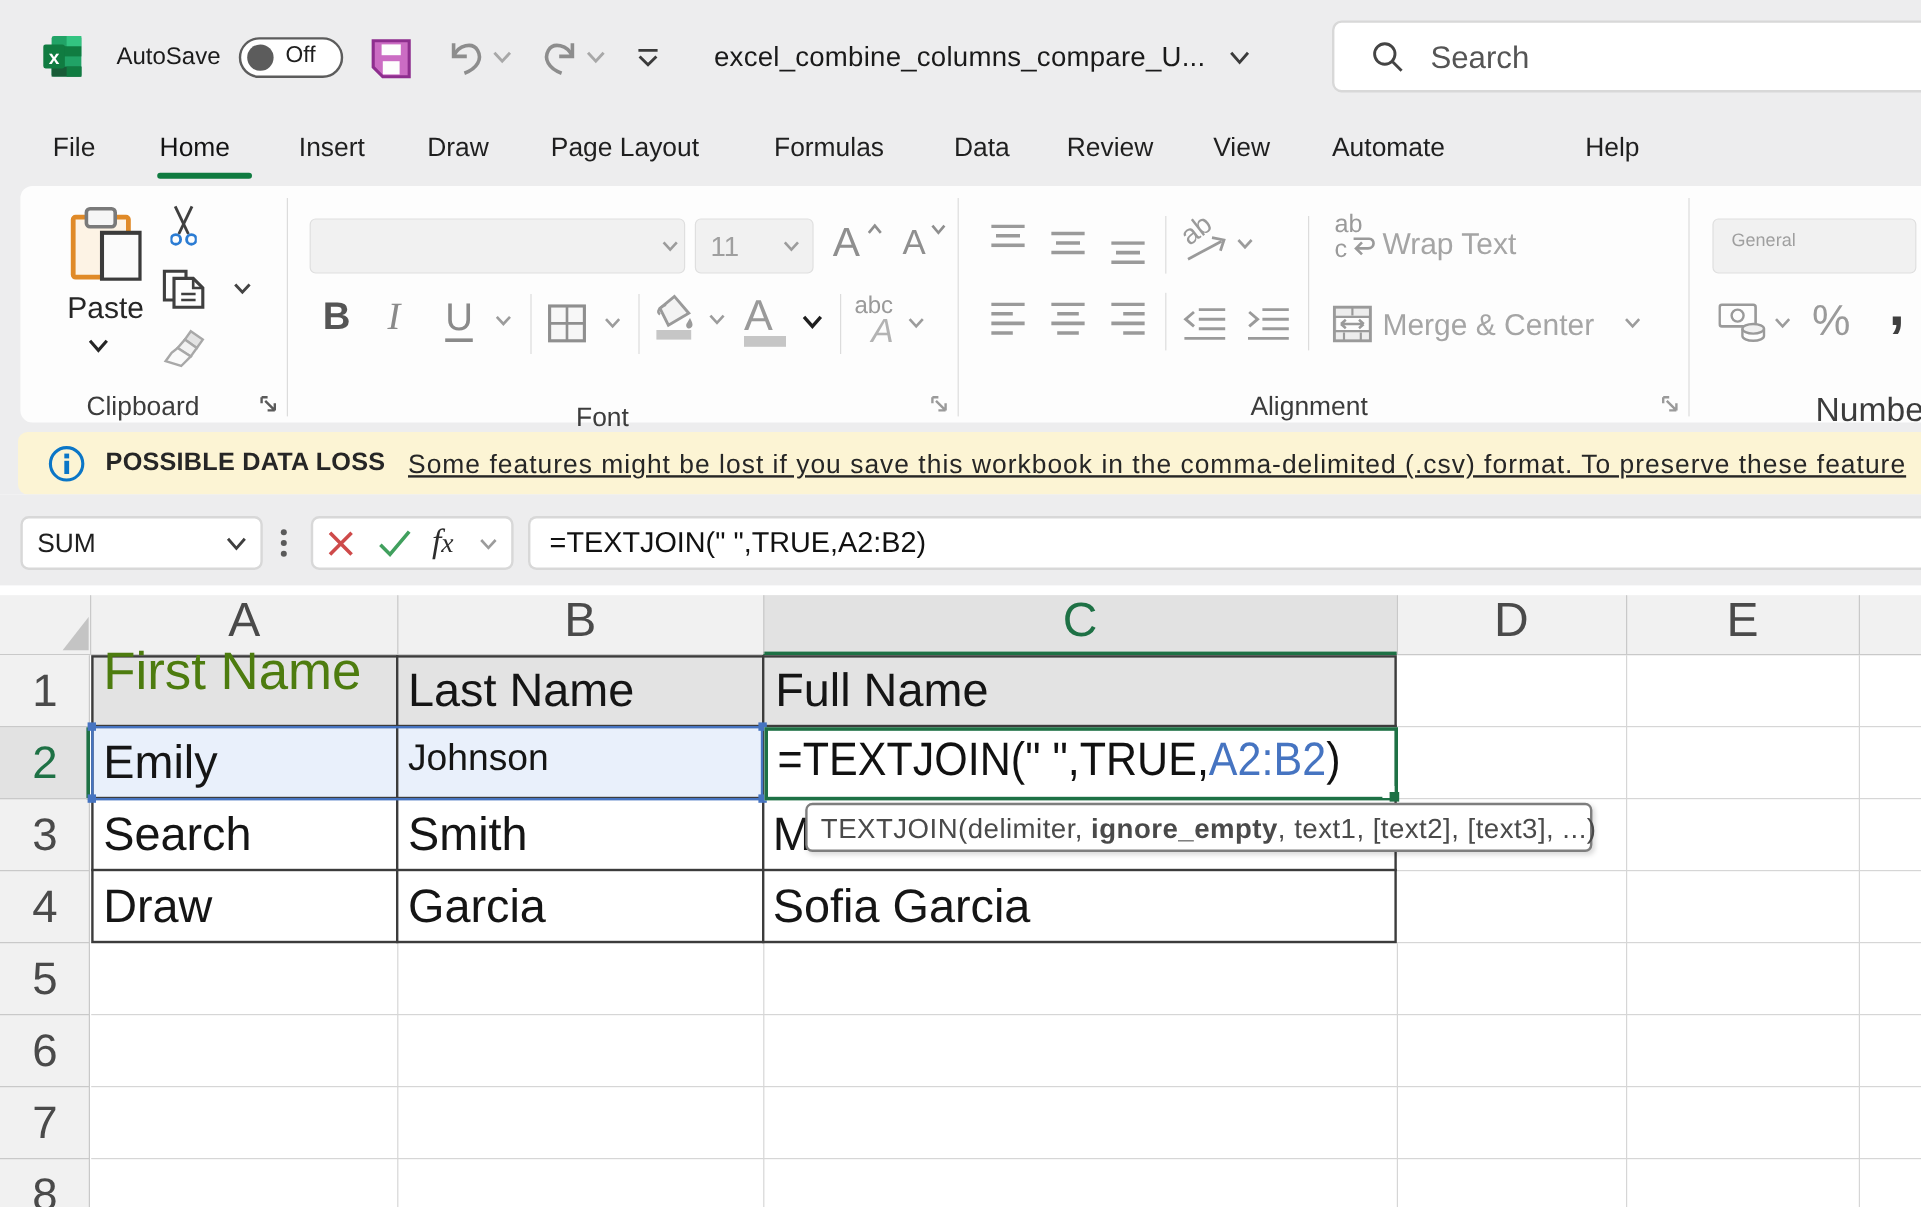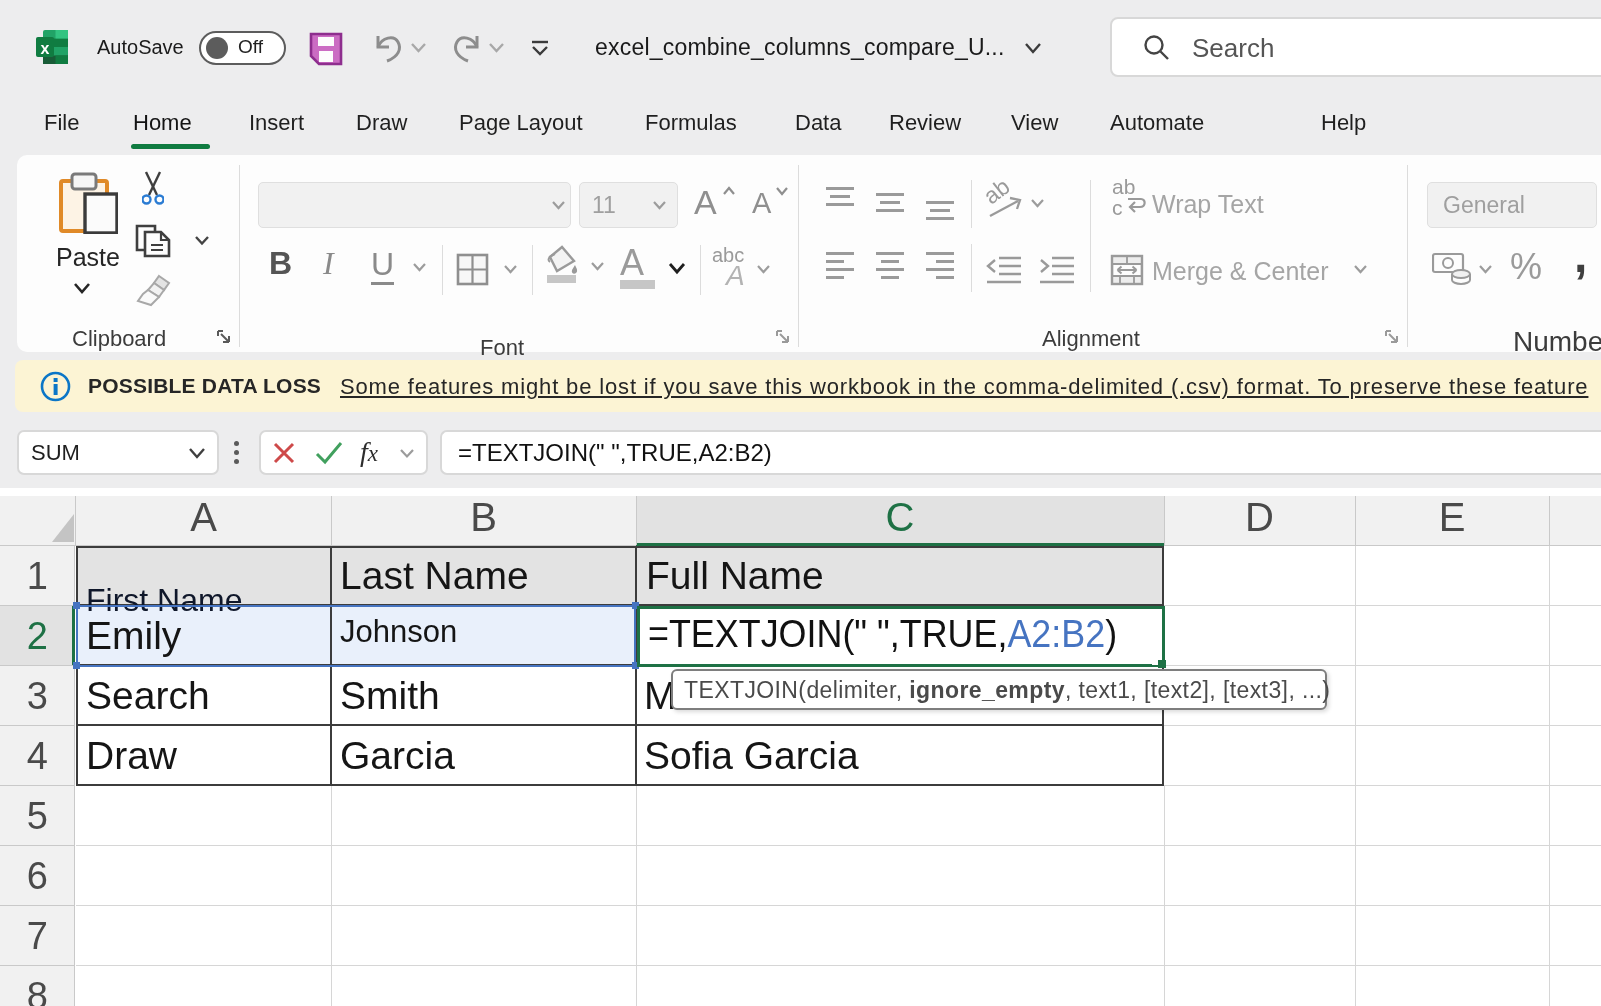--- a/index.html
+++ b/index.html
@@ -253,21 +253,21 @@
   <div class="ab" style="left:1152px;top:257px;font-size:25px;color:#a5a5a5">Merge &amp; Center</div>
   <svg class="ab" style="left:1353px;top:264px" width="15" height="11" viewBox="0 0 15 11">
       <path d="M2 2 L7.5 8 L13 2" fill="none" stroke="#9c9c9c" stroke-width="2.2"></path>
     </svg>
   <div class="ab" style="left:1042px;top:326px;font-size:22px;color:#3c3c3c">Alignment</div>
   <svg class="ab" style="left:1384px;top:329px" width="16" height="16" viewBox="0 0 16 16">
     <path d="M2 2 V7 M2 2 H7 M5 5 L13 13 M13 13 V7 M13 13 H7" stroke="#9a9a9a" stroke-width="2" fill="none"></path>
   </svg>
 
   <div class="ab" style="left:1427px;top:182px;width:170px;height:46px;background:#f1f1f1;border:1px solid #dfdfdf;border-radius:5px;box-sizing:border-box"></div>
-  <div class="ab" style="left:1443px;top:192px;font-size:23px;color:#9f9f9f">General</div>
+  <div class="ab" style="left:1443px;top:192px;font-size:15px;color:#9f9f9f">General</div>
 
   <svg class="ab" style="left:1432px;top:250px" width="40" height="36" viewBox="0 0 40 36">
     <rect x="1" y="4" width="30" height="18" rx="2" fill="none" stroke="#9a9a9a" stroke-width="2.2"></rect>
     <circle cx="16" cy="13" r="5" fill="none" stroke="#9a9a9a" stroke-width="2"></circle>
     <ellipse cx="29" cy="24" rx="9" ry="4" fill="#f1f1f1" stroke="#9a9a9a" stroke-width="2"></ellipse>
     <path d="M20 24 V30 C20 32 24 34 29 34 C34 34 38 32 38 30 V24" fill="none" stroke="#9a9a9a" stroke-width="2"></path>
   </svg>
   <svg class="ab" style="left:1478px;top:264px" width="15" height="11" viewBox="0 0 15 11">
       <path d="M2 2 L7.5 8 L13 2" fill="none" stroke="#9c9c9c" stroke-width="2.2"></path>
     </svg>
@@ -376,21 +376,21 @@
   <div class="ab" style="left:76px;top:546px;width:1088px;height:60px;background:#e3e3e3"></div>
   <div class="ab" style="left:76px;top:606px;width:560px;height:60px;background:#e9f0fb"></div>
 
   <div class="ab" style="left:76px;top:546px;width:1088px;height:240px;border:2px solid #3c3c3c;box-sizing:border-box"></div>
   <div class="ab" style="left:330px;top:546px;width:2px;height:240px;background:#3c3c3c"></div>
   <div class="ab" style="left:635px;top:546px;width:2px;height:240px;background:#3c3c3c"></div>
   <div class="ab" style="left:76px;top:604px;width:1088px;height:2px;background:#3c3c3c"></div>
   <div class="ab" style="left:76px;top:664px;width:1088px;height:2px;background:#3c3c3c"></div>
   <div class="ab" style="left:76px;top:724px;width:1088px;height:2px;background:#3c3c3c"></div>
 
-  <div class="ab" style="left:86px;top:582px;font-size:32px;color:#0f172a">First Name</div>
+  <div class="ab" style="left:86px;top:535px;font-size:44px;color:#4d7c0f">First Name</div>
   <div class="ab" style="left:340px;top:554px;font-size:39px;color:#151515">Last Name</div>
   <div class="ab" style="left:646px;top:554px;font-size:39px;color:#151515">Full Name</div>
   <div class="ab" style="left:86px;top:614px;font-size:39px;color:#151515">Emily</div>
   <div class="ab" style="left:340px;top:614px;font-size:31px;color:#151515">Johnson</div>
   <div class="ab" style="left:86px;top:674px;font-size:39px;color:#151515">Search</div>
   <div class="ab" style="left:340px;top:674px;font-size:39px;color:#151515">Smith</div>
   <div class="ab" style="left:644px;top:674px;font-size:39px;color:#151515">Michael Smith</div>
   <div class="ab" style="left:86px;top:734px;font-size:39px;color:#151515">Draw</div>
   <div class="ab" style="left:340px;top:734px;font-size:39px;color:#151515">Garcia</div>
   <div class="ab" style="left:644px;top:734px;font-size:39px;color:#151515">Sofia Garcia</div>

